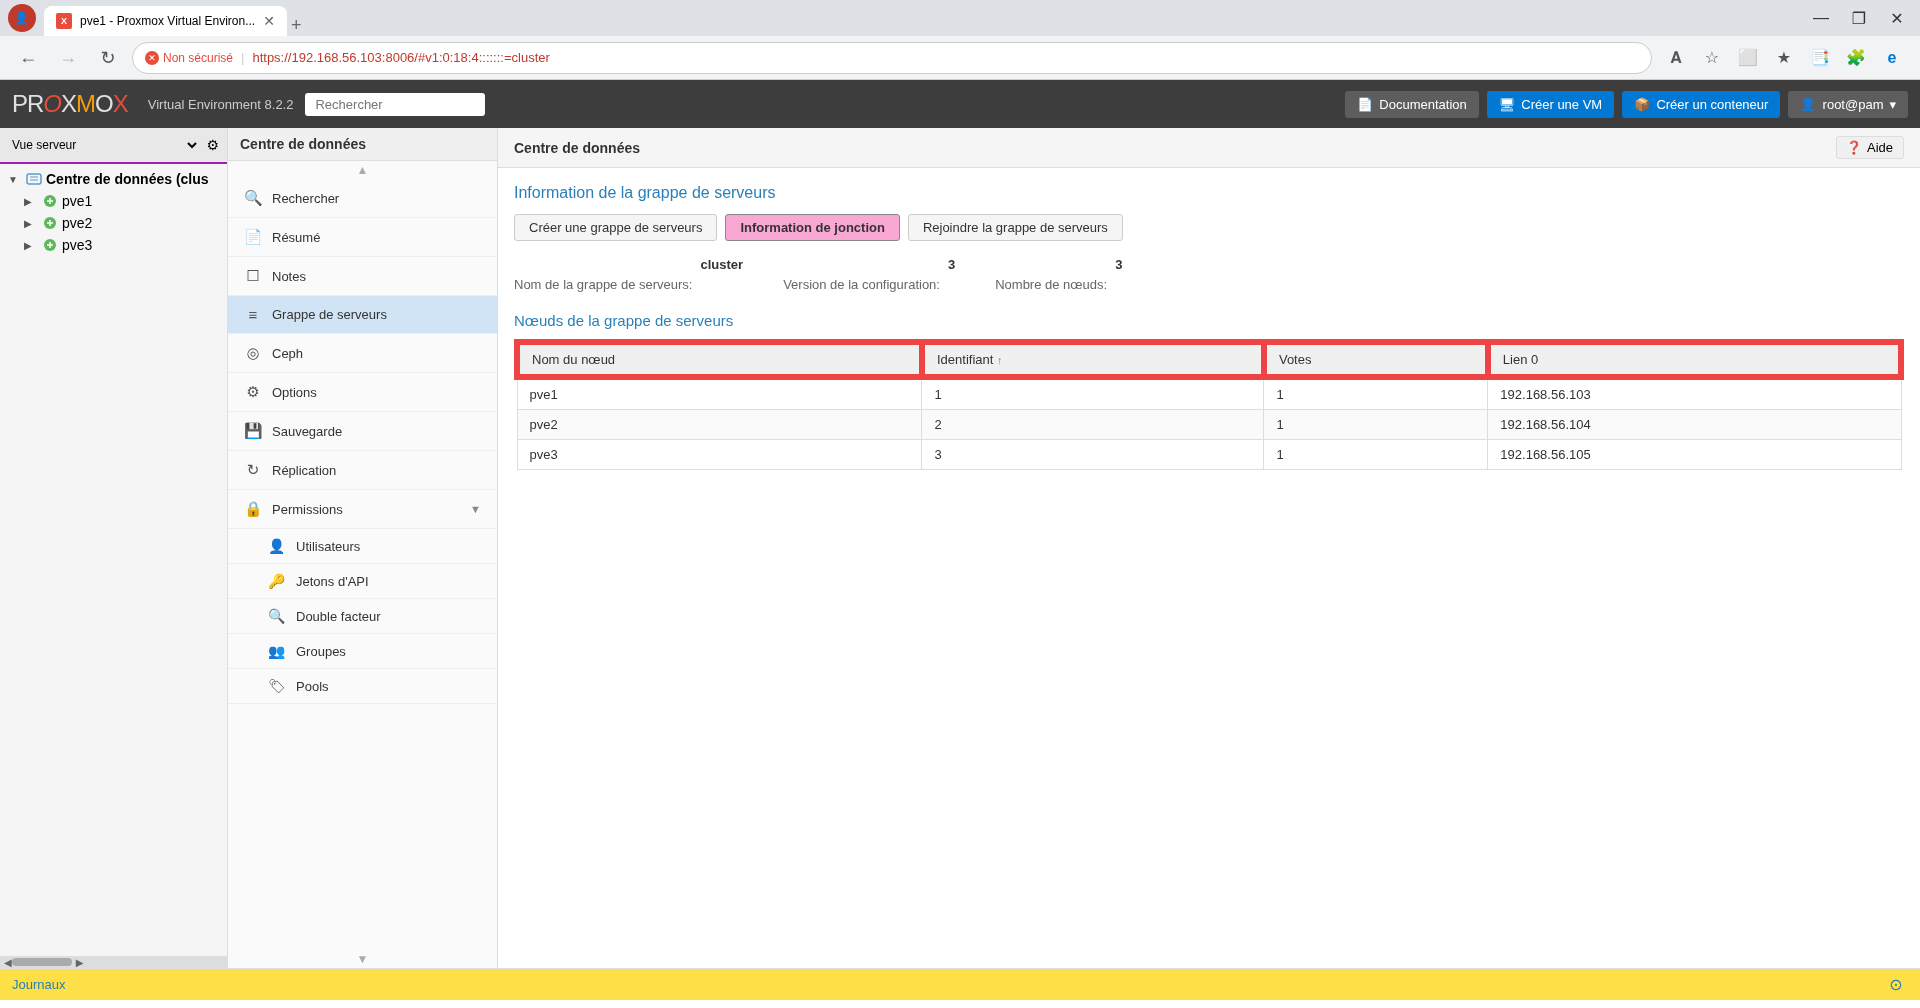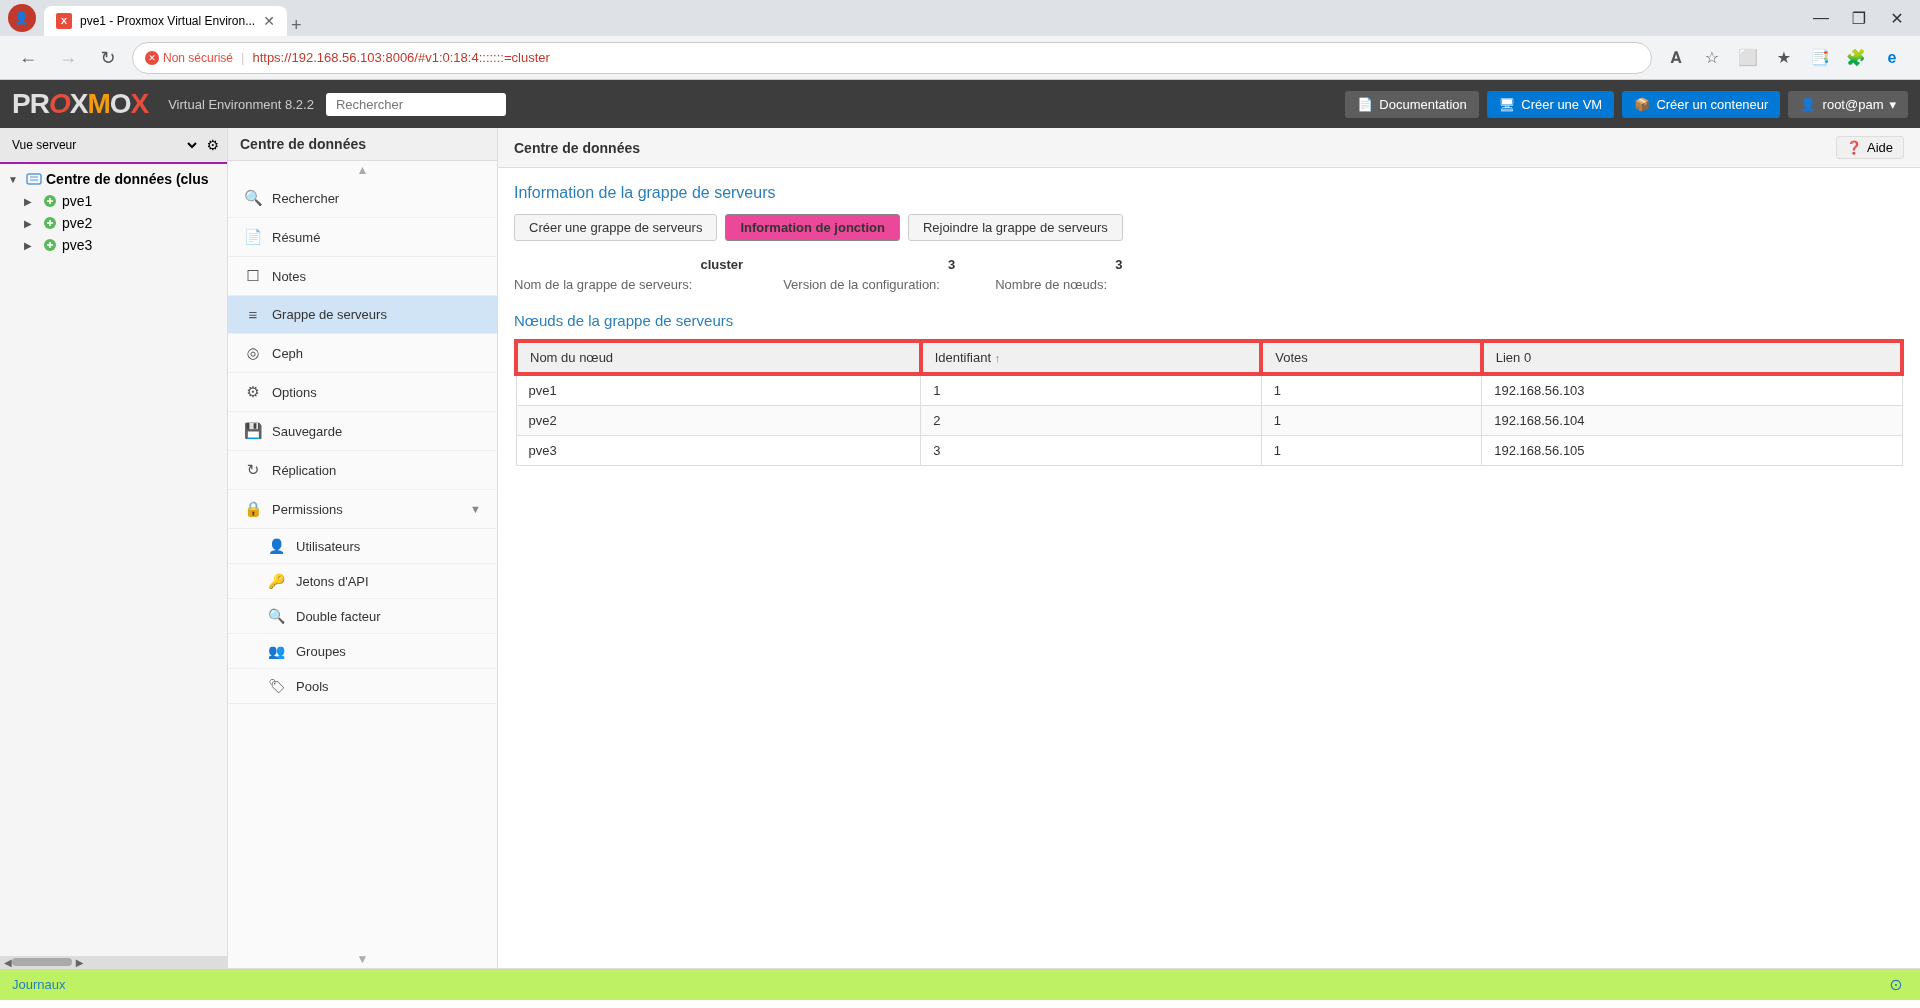--- a/index.html
+++ b/index.html
@@ -83,43 +83,43 @@
     
     .right-panel { flex: 1; display: flex; flex-direction: column; overflow: hidden; }
     .right-panel-header { padding: 8px 16px; font-size: 14px; font-weight: bold; color: #333; background: #f5f5f5; border-bottom: 1px solid #ddd; display: flex; justify-content: space-between; align-items: center; }
     .help-btn { background: #f0f0f0; border: 1px solid #ddd; border-radius: 3px; padding: 3px 10px; font-size: 13px; cursor: pointer; display: flex; align-items: center; gap: 4px; }
     .right-content { flex: 1; overflow: auto; padding: 16px; }
 
     
     .section-title { font-size: 16px; color: #2980b9; font-weight: normal; margin-bottom: 12px; }
     .action-bar { display: flex; gap: 8px; margin-bottom: 16px; }
     .action-btn { padding: 5px 14px; font-size: 13px; border: 1px solid #ccc; border-radius: 3px; cursor: pointer; background: #f5f5f5; color: #333; }
-    .action-btn.active { background: #ec4899; border-color: #888; font-weight: bold; }
+    .action-btn.active { background: #f9a8d4; border-color: #888; font-weight: bold; }
     .info-grid { display: flex; gap: 40px; margin-bottom: 20px; font-size: 13px; }
     .info-item { display: flex; gap: 8px; }
     .info-label { color: #666; margin-top: 20px; }
     .info-value { font-weight: bold; color: #333; }
 
     
     .nodes-title { font-size: 15px; color: #2980b9; font-weight: normal; margin-bottom: 10px; }
     .data-table { width: 100%; border-collapse: collapse; }
-    .data-table th { background: #f0f0f0; border: 4px solid #ef4444; padding: 7px 12px; text-align: left; font-size: 13px; color: #333; font-weight: normal; }
+    .data-table th { background: #f0f0f0; border: 6px solid #ef4444; padding: 7px 12px; text-align: left; font-size: 13px; color: #333; font-weight: normal; }
     .data-table th.sortable { cursor: pointer; }
     .data-table th .sort-arrow { font-size: 11px; color: #888; }
     .data-table td { border: 1px solid #ddd; padding: 7px 12px; font-size: 13px; color: #333; }
     .data-table tr:nth-child(even) td { background: #fafafa; }
 
     
-    .bottom-bar { height: 32px; background: #bef264; border-top: 1px solid #ddd; display: flex; align-items: center; padding: 0 12px; }
+    .bottom-bar { height: 32px; background: #fde047; border-top: 1px solid #ddd; display: flex; align-items: center; padding: 0 12px; }
     .bottom-label { color: #2980b9; font-size: 13px; cursor: pointer; }
     .bottom-toggle { margin-left: auto; width: 24px; height: 24px; display: flex; align-items: center; justify-content: center; cursor: pointer; color: #2980b9; font-size: 16px; }
 
     
     .prox-logo { display: flex; align-items: center; }
-    .prox-text { font-size: 28px; font-weight: bold; letter-spacing: -1px; }
+    .prox-text { font-size: 24px; font-weight: normal; letter-spacing: -1px; }
     .letter-p { color: #e0e0e0; }
     .letter-r { color: #e0e0e0; }
     .letter-x1 { color: #e74c3c; font-style: italic; }
     .letter-x2 { color: #f39c12; }
   </style>
 </head>
 <body>
 
 <div class="browser-chrome">
   <div class="browser-titlebar">

